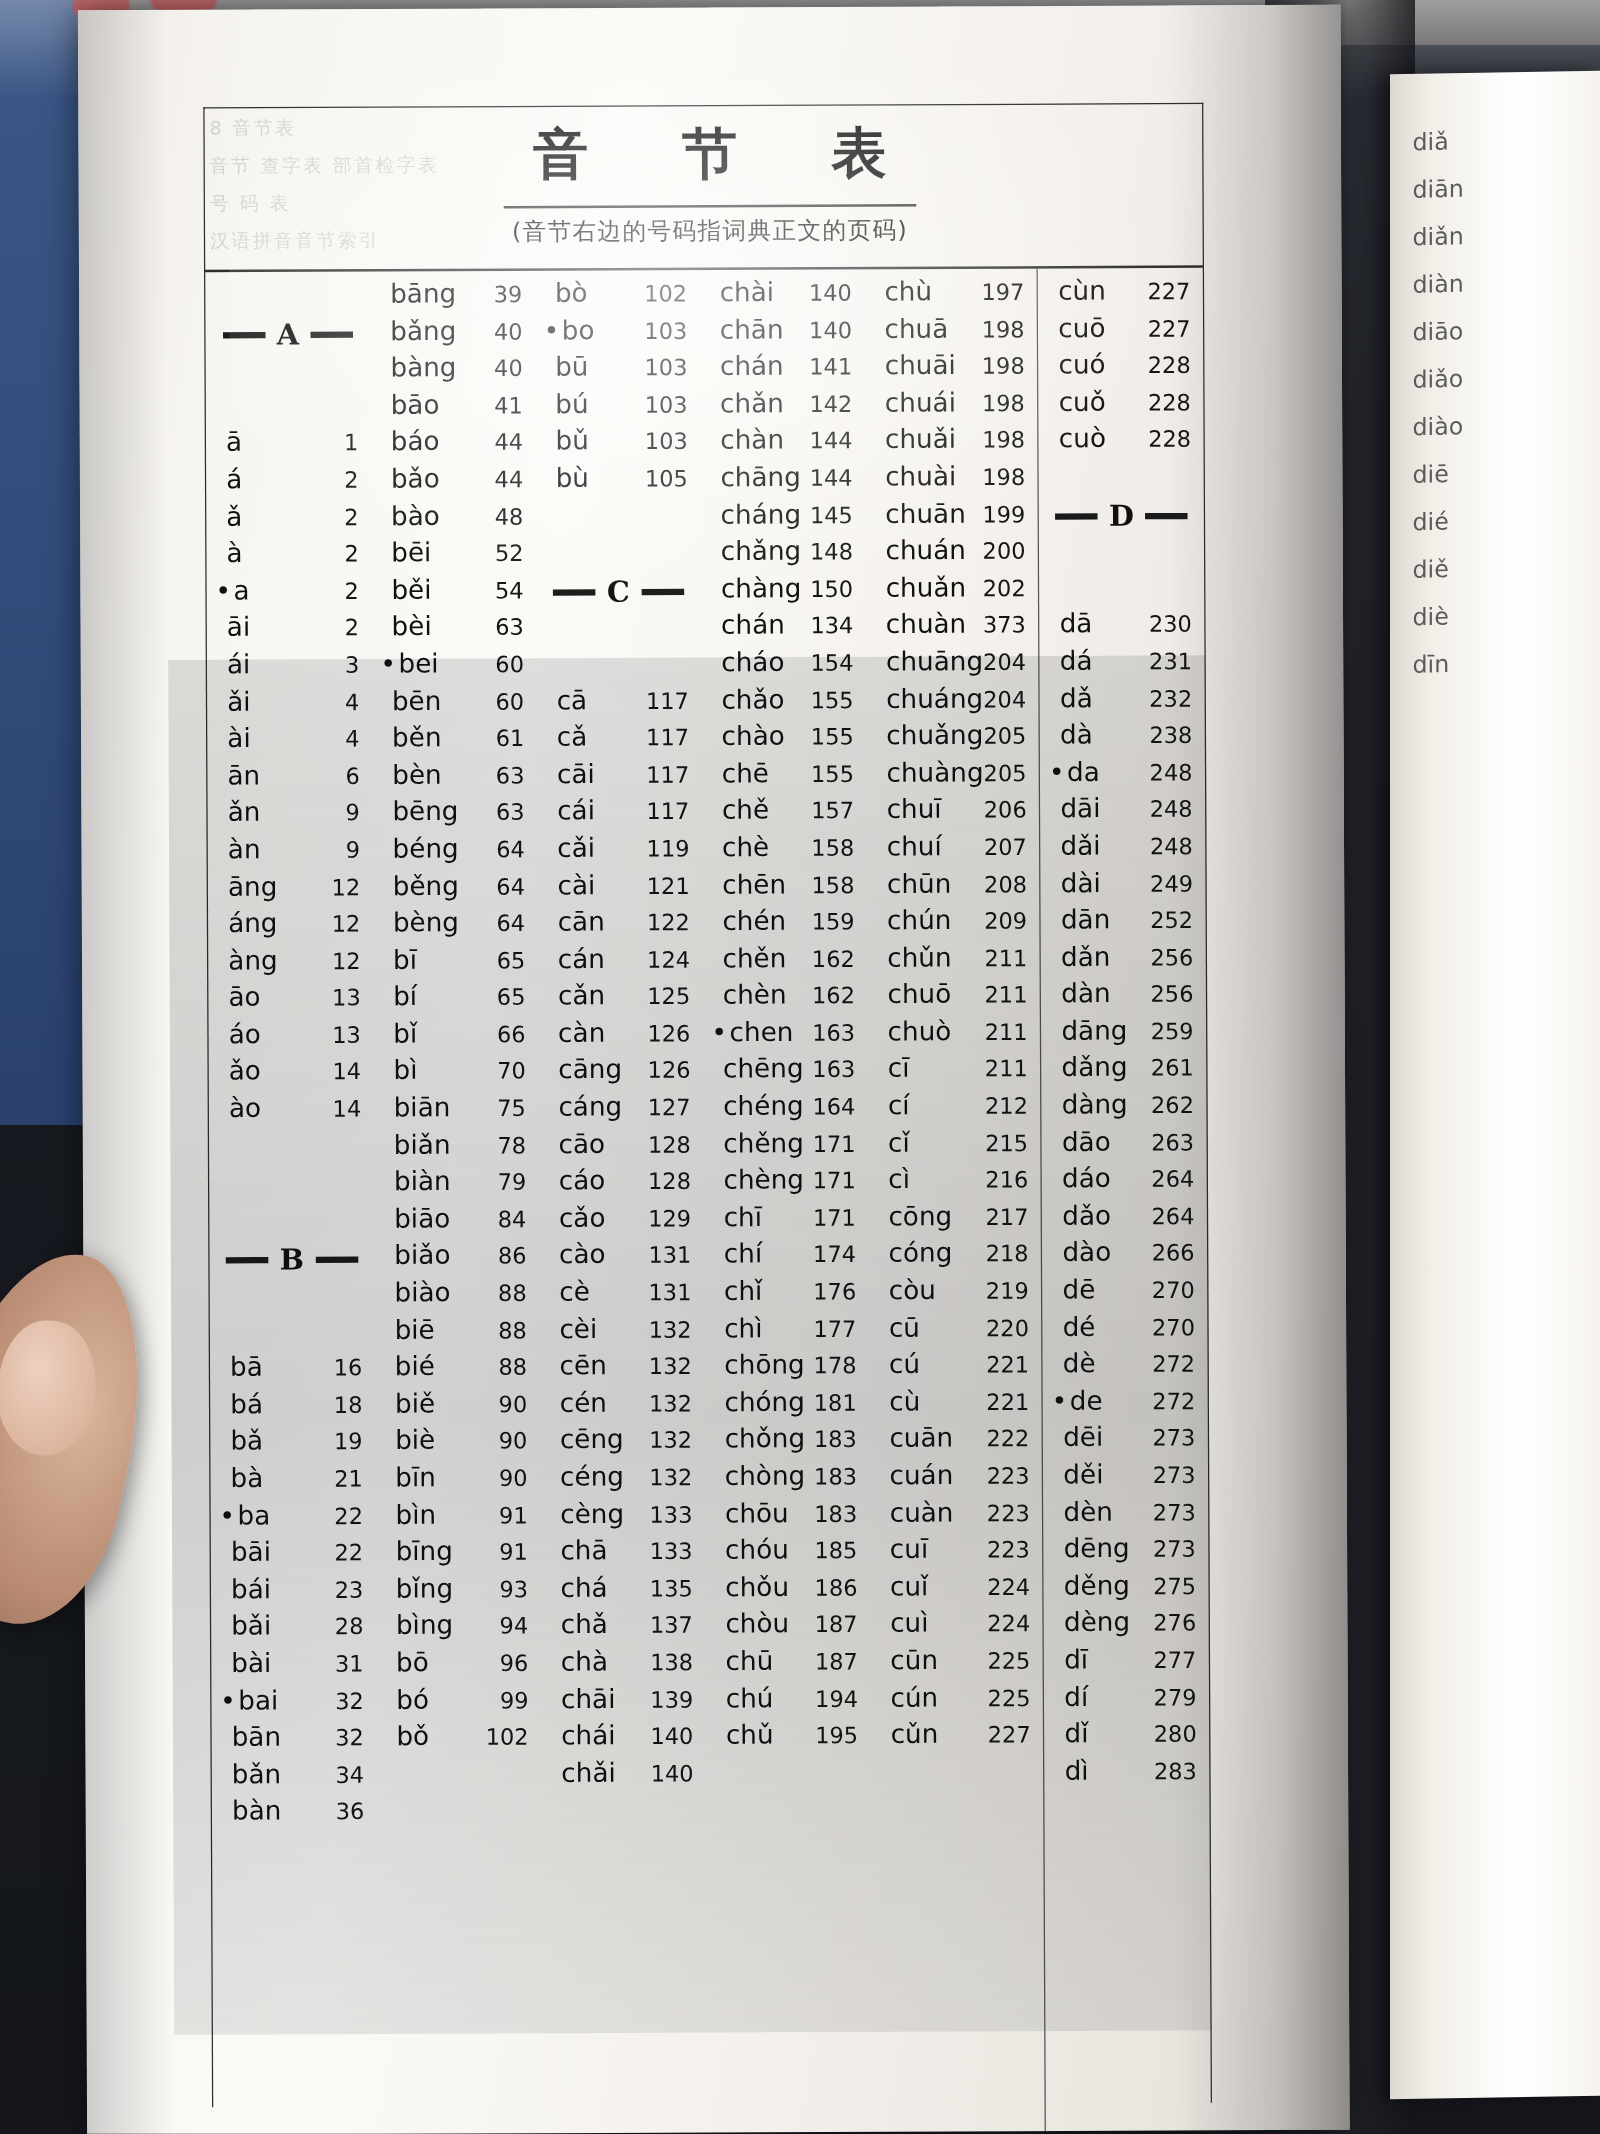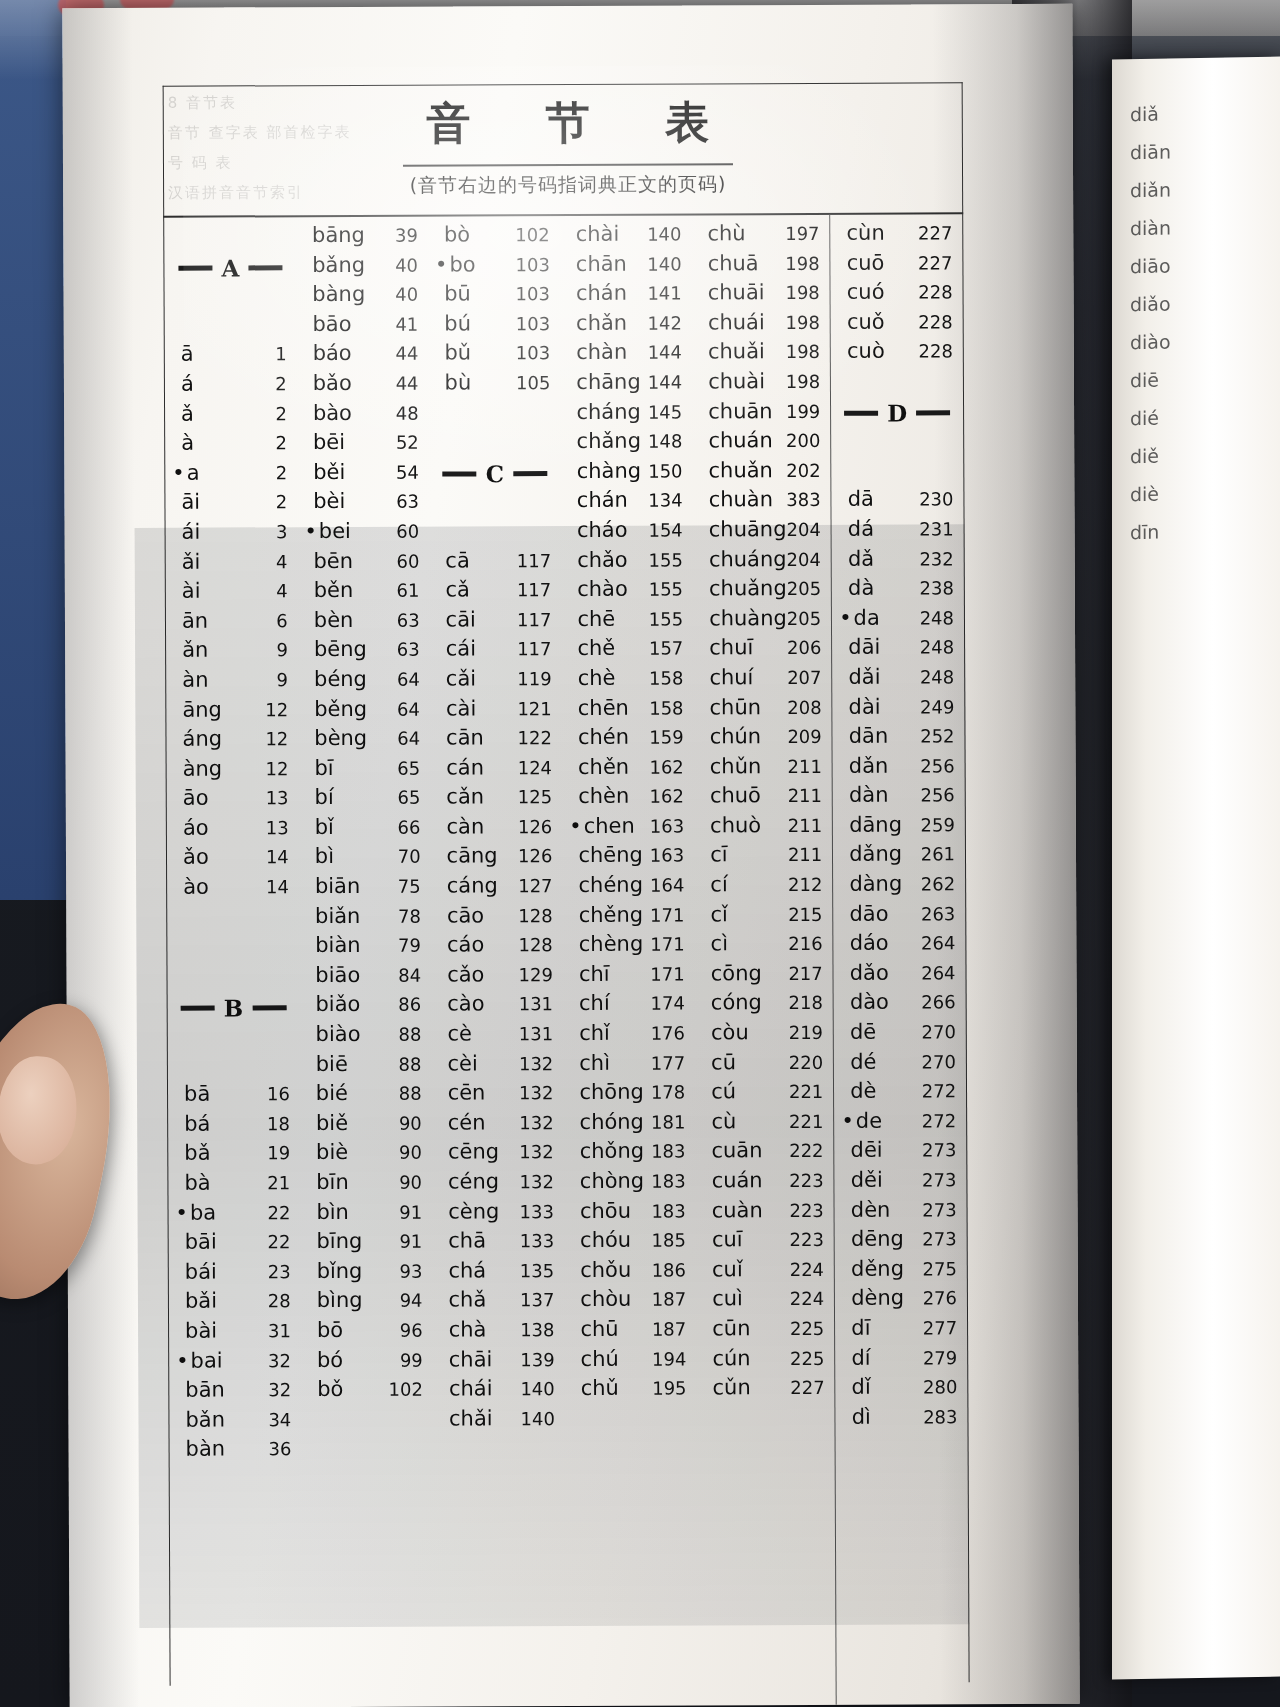--- a/index.html
+++ b/index.html
@@ -886,21 +886,21 @@
             <div class="entry">
               <span class="syl">chuán</span>
               <span class="pg">200</span>
             </div>
             <div class="entry">
               <span class="syl">chuǎn</span>
               <span class="pg">202</span>
             </div>
             <div class="entry">
               <span class="syl">chuàn</span>
-              <span class="pg">383</span>
+              <span class="pg">373</span>
             </div>
             <div class="entry">
               <span class="syl">chuāng</span>
               <span class="pg">204</span>
             </div>
             <div class="entry">
               <span class="syl">chuáng</span>
               <span class="pg">204</span>
             </div>
             <div class="entry">

